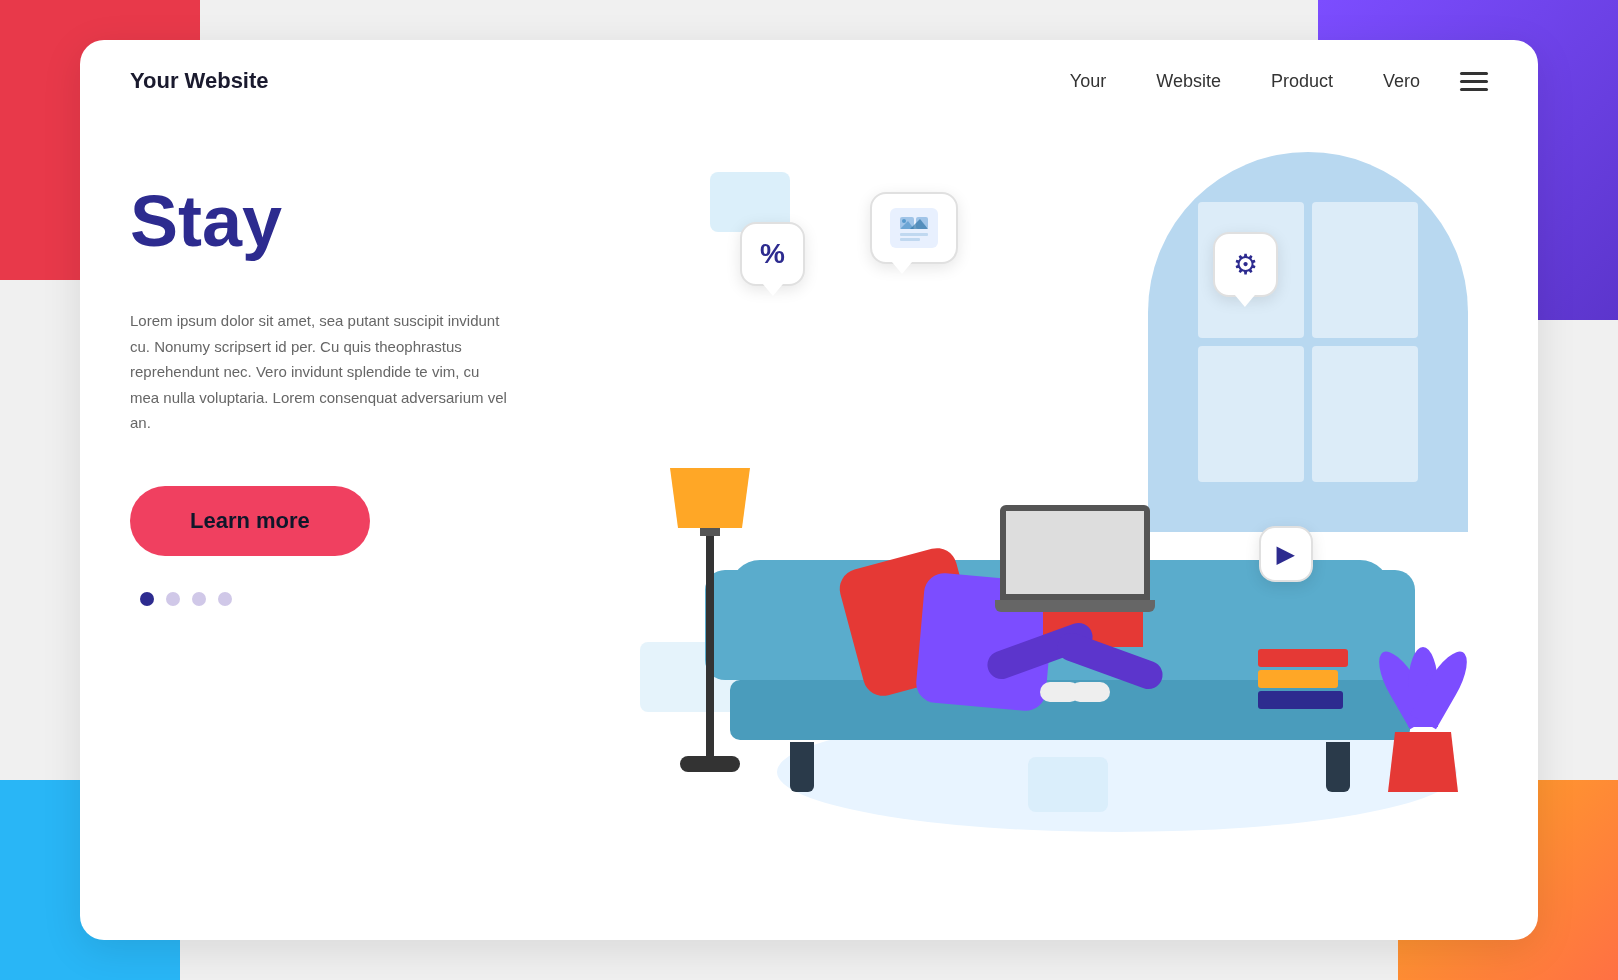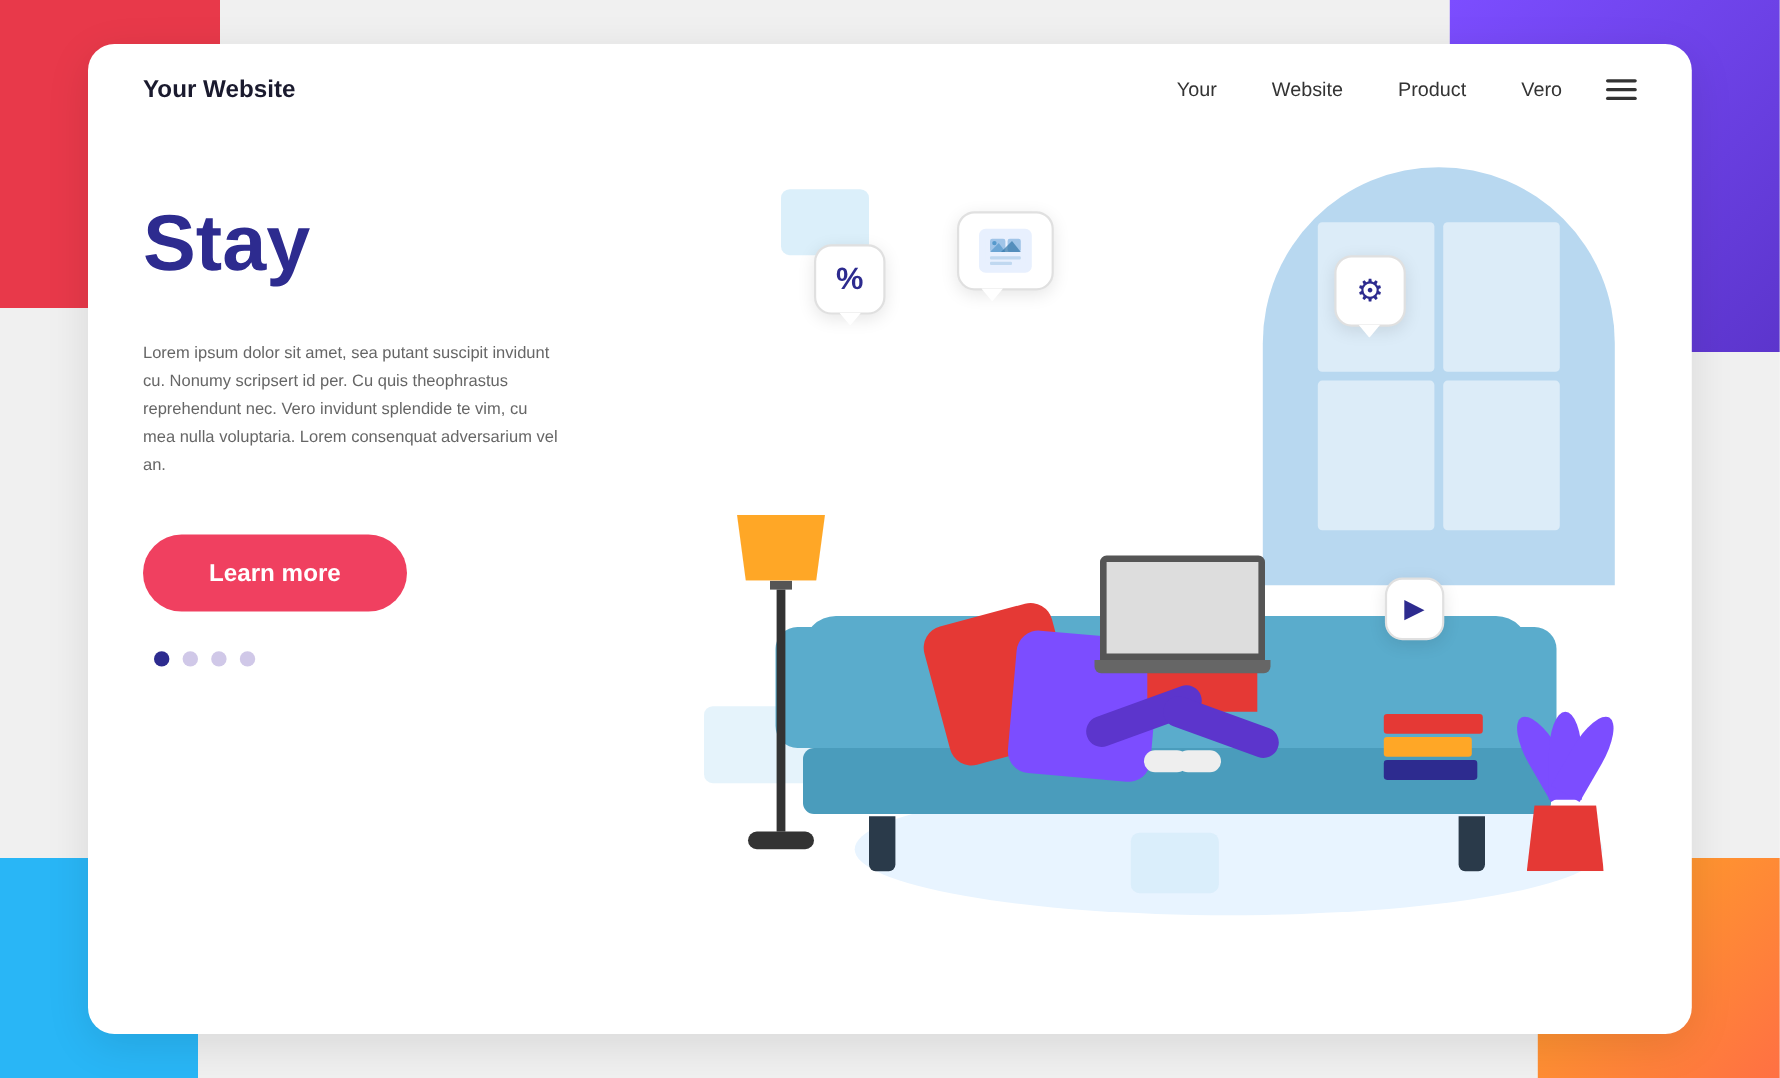--- a/index.html
+++ b/index.html
@@ -124,21 +124,21 @@
     .hero-desc {
       font-size: 15px;
       color: #666;
       line-height: 1.7;
       max-width: 380px;
       margin-bottom: 50px;
       margin-top: 39px;
     }
     .btn-learn {
       background: #f04060;
-      color: #ffffff;
+      color: #0f172a;
       border: none;
       border-radius: 50px;
       padding: 22px 60px;
       font-size: 22px;
       font-weight: 600;
       cursor: pointer;
       display: inline-block;
       margin-bottom: 36px;
     }
     .dots {

